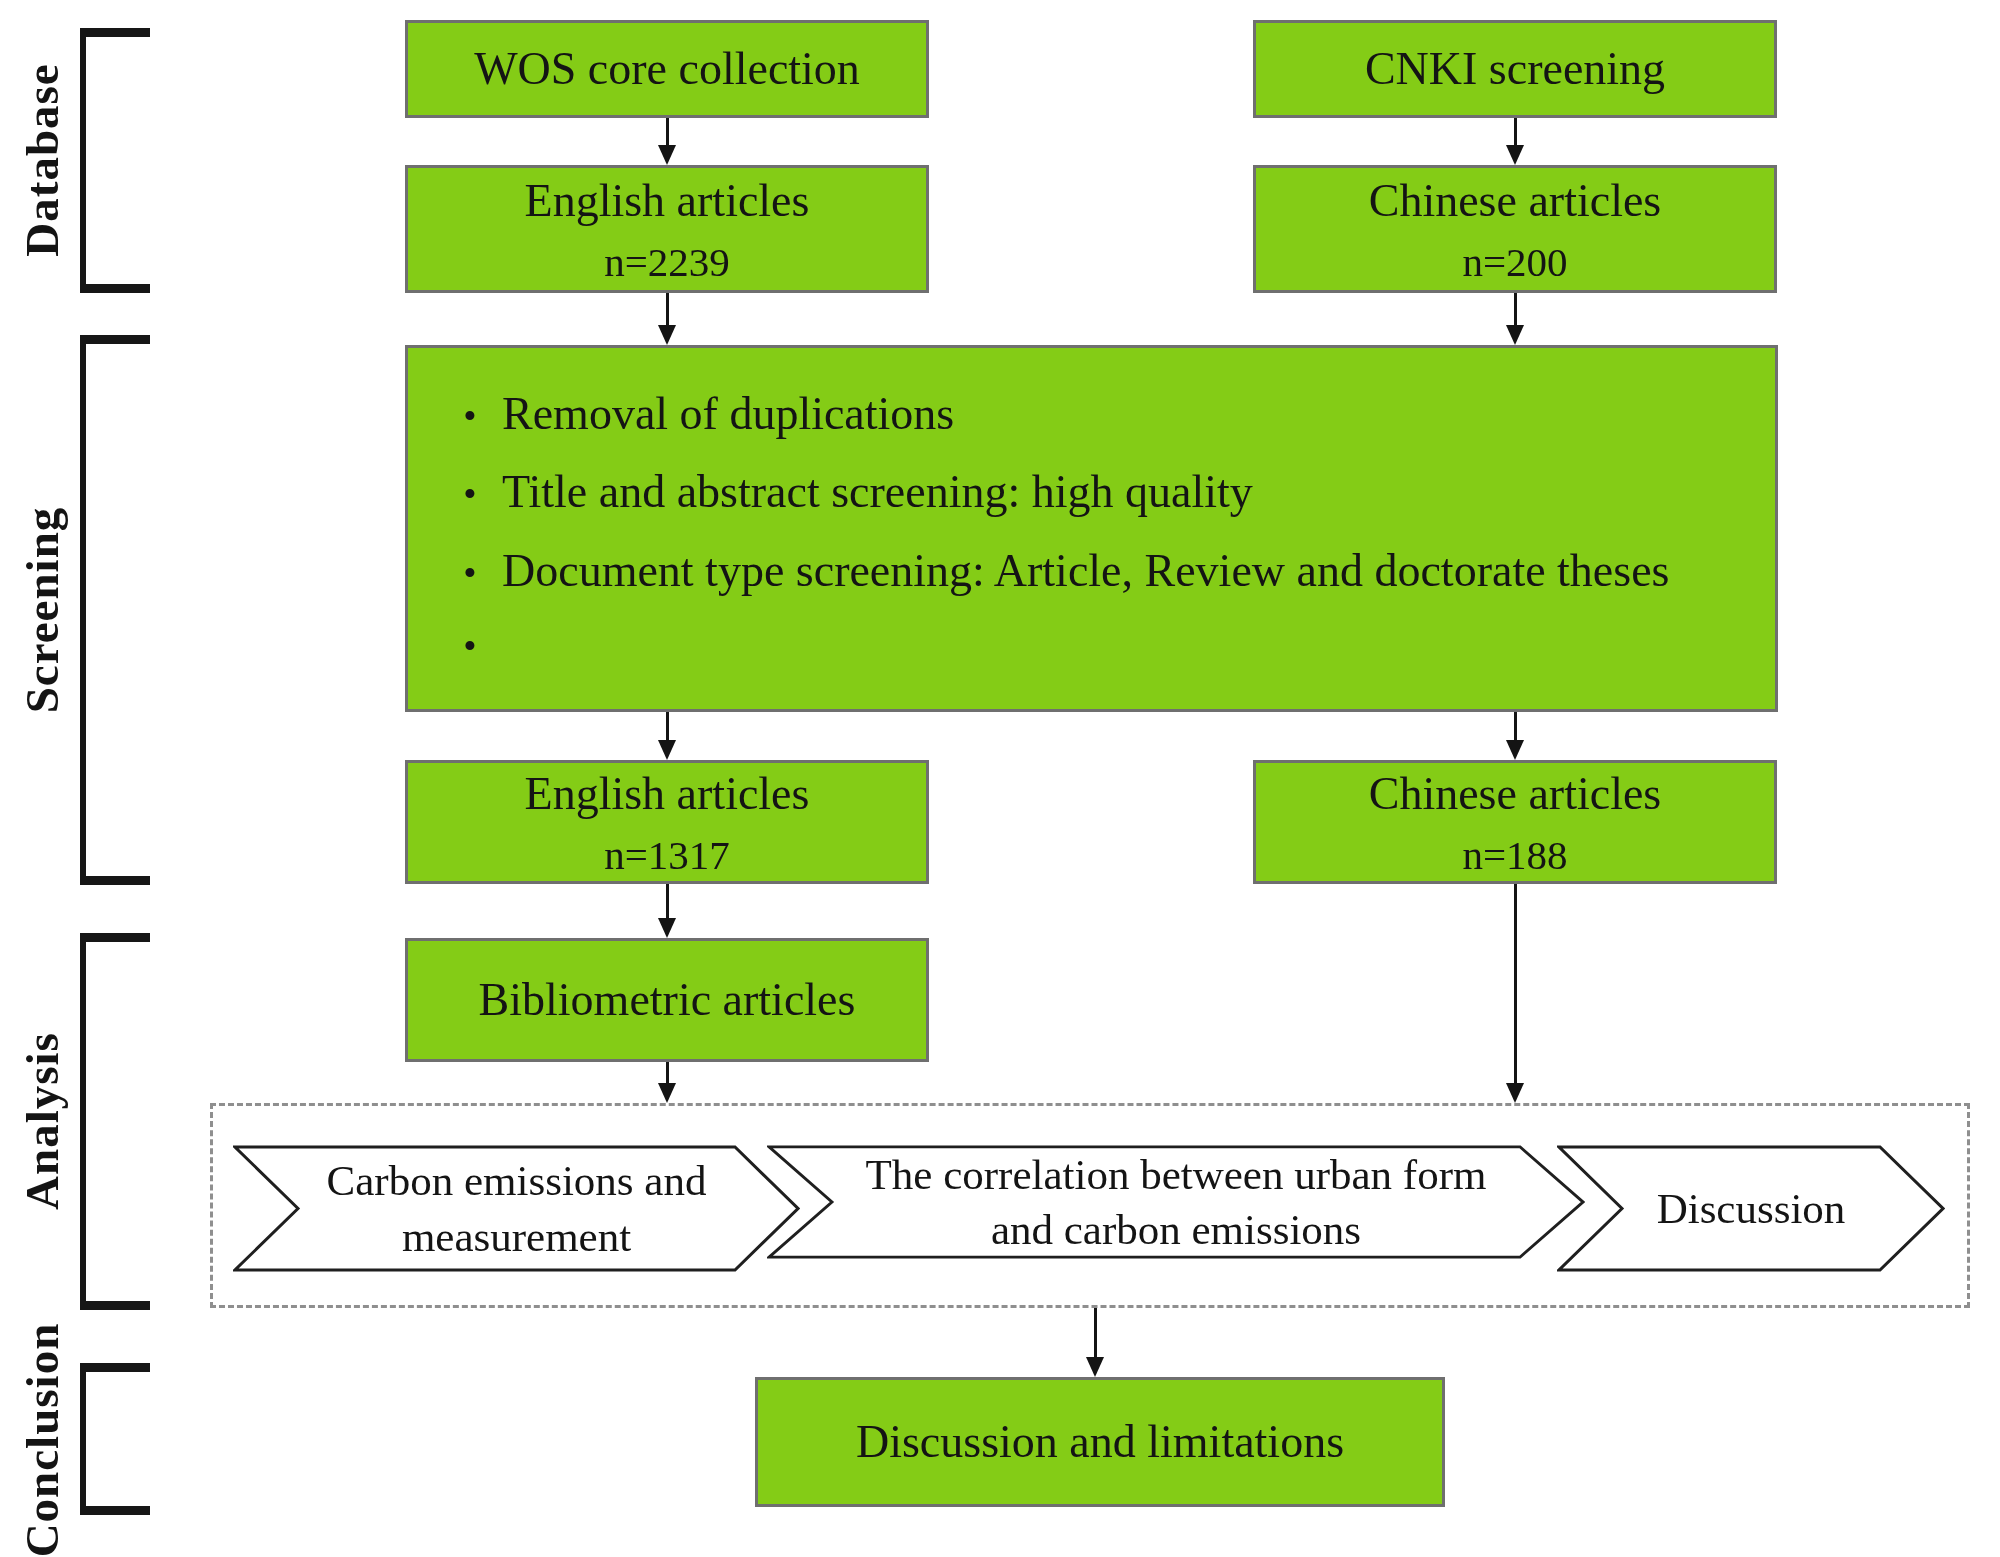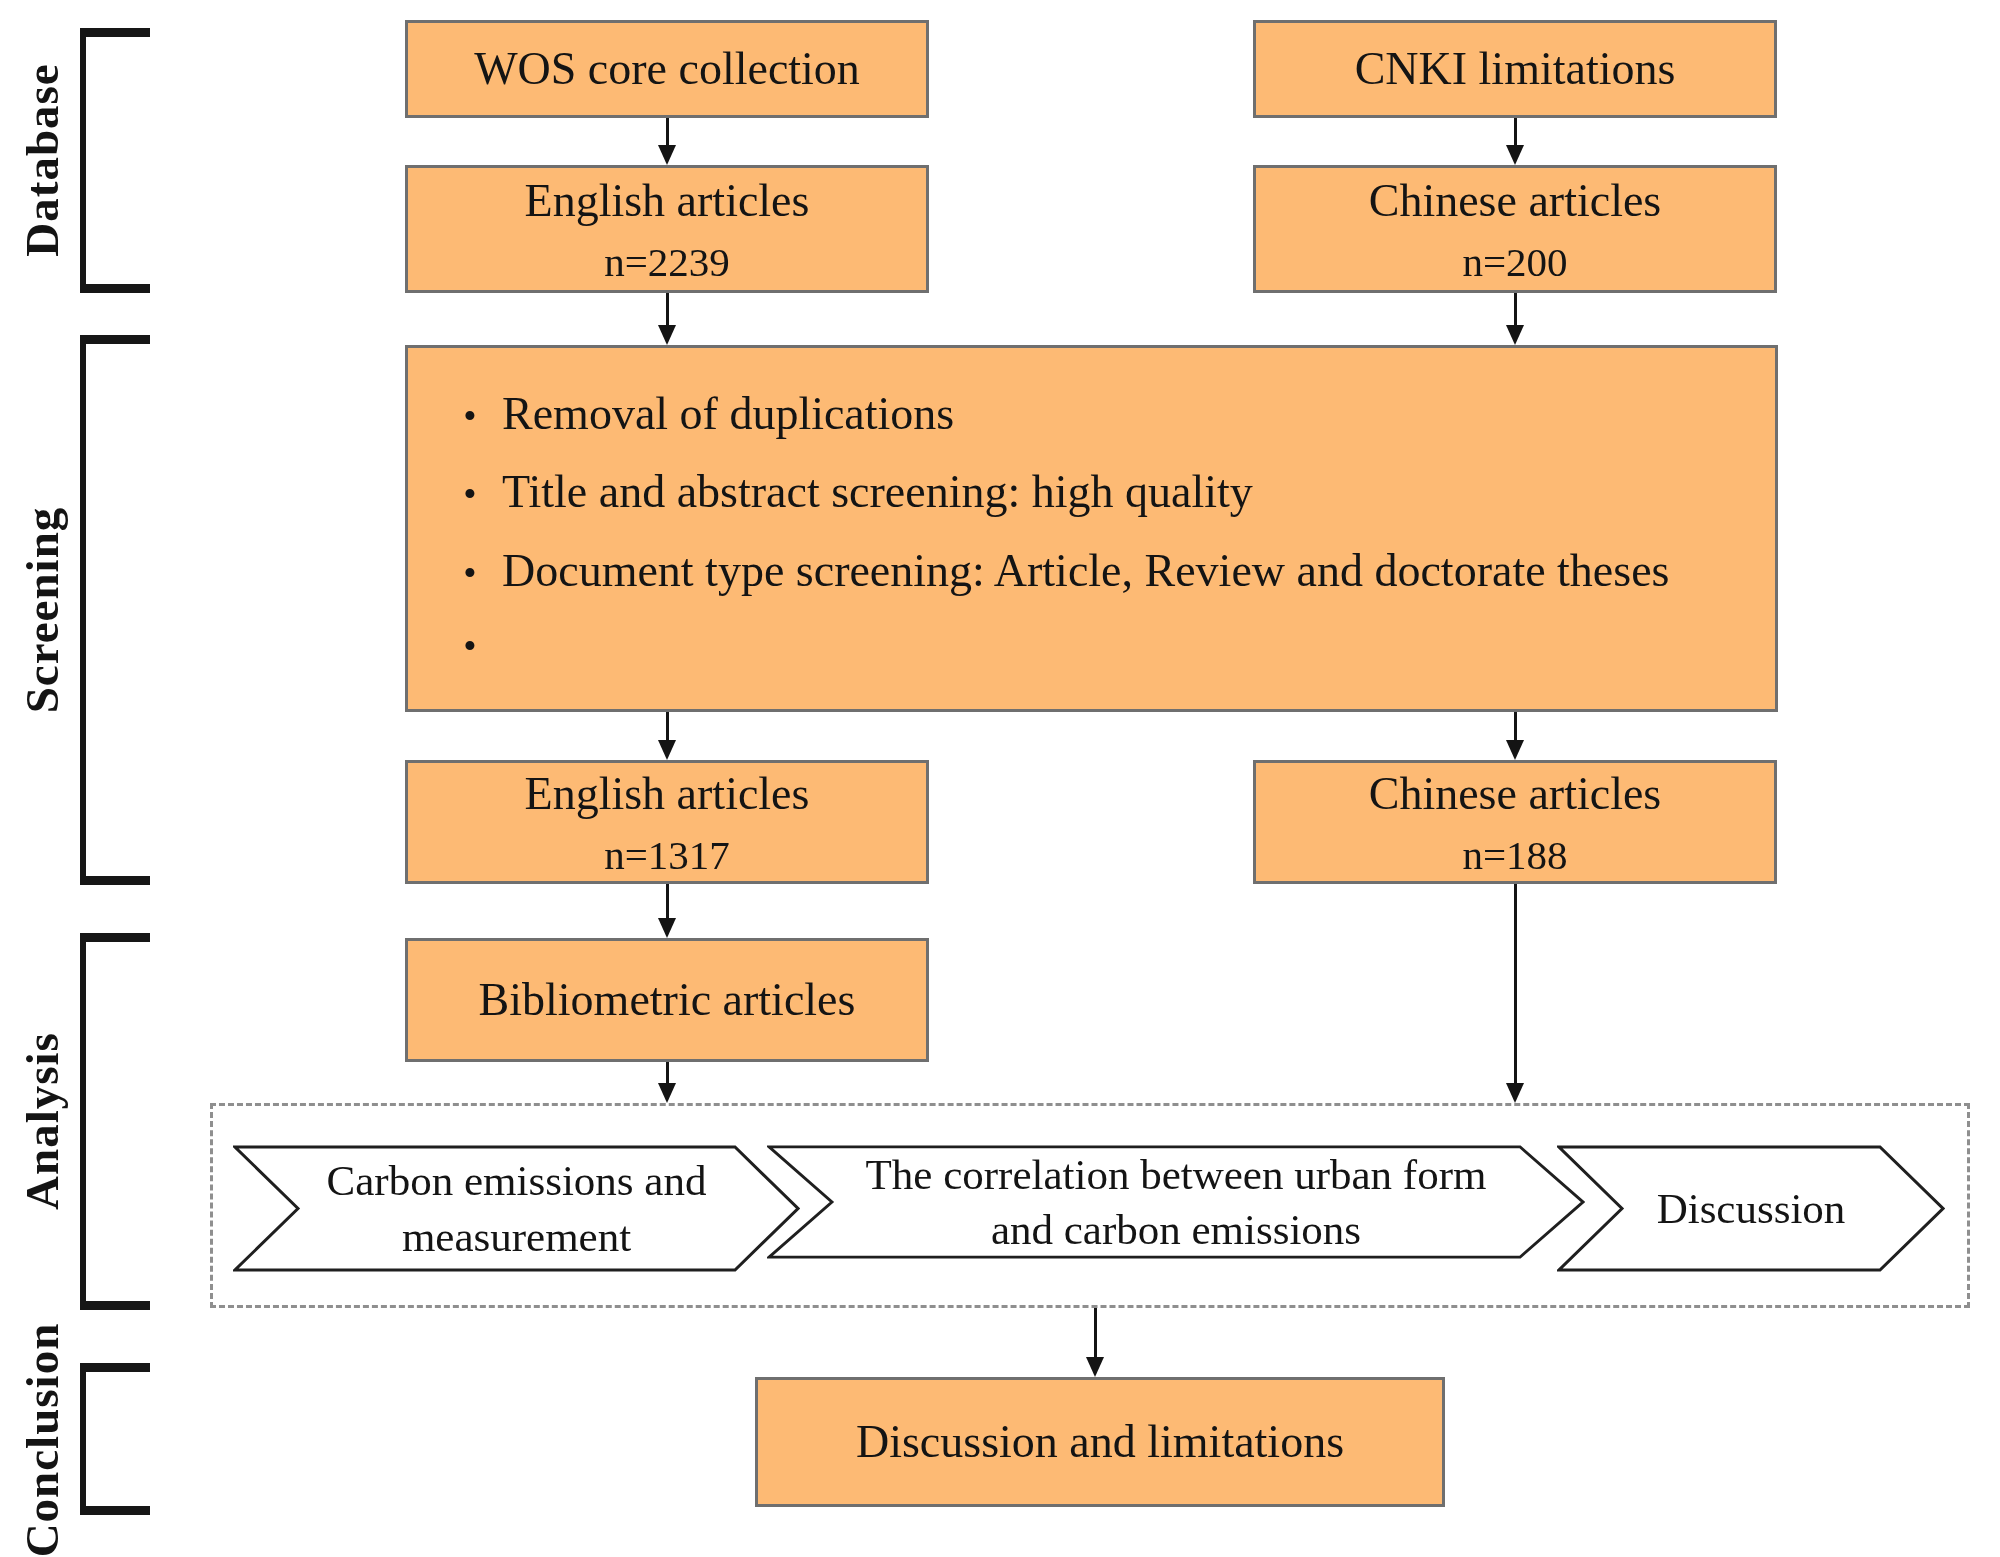--- a/index.html
+++ b/index.html
@@ -28,21 +28,21 @@
     white-space:nowrap;
     font-size:47px;
     font-weight:bold;
     letter-spacing:1px;
   }
 
   
   .box{
     position:absolute;
     box-sizing:border-box;
-    background:#fdba74;
+    background:#84cc16;
     border:3px solid #6f6f6f;
     display:flex;
     flex-direction:column;
     align-items:center;
     justify-content:center;
     text-align:center;
     gap:16px;
   }
   .box-title{font-size:46px;line-height:1.12;}
   .box-count{font-size:41px;line-height:1;font-family:Liberation Serif, serif;}
@@ -105,21 +105,21 @@
   <div class="side-label" style="top:1121px">Analysis</div>
   <div class="bracket" style="top:933px;height:377px"></div>
 
   <div class="side-label" style="top:1440px">Conclusion</div>
   <div class="bracket" style="top:1363px;height:152px"></div>
 
   <div class="box" style="left:405px;top:20px;width:524px;height:98px">
     <span class="box-title">WOS core collection</span>
   </div>
   <div class="box" style="left:1253px;top:20px;width:524px;height:98px">
-    <span class="box-title">CNKI limitations</span>
+    <span class="box-title">CNKI screening</span>
   </div>
 
   <div class="box" style="left:405px;top:165px;width:524px;height:128px">
     <span class="box-title">English articles</span>
     <span class="box-count">n=2239</span>
   </div>
   <div class="box" style="left:1253px;top:165px;width:524px;height:128px">
     <span class="box-title">Chinese articles</span>
     <span class="box-count">n=200</span>
   </div>

